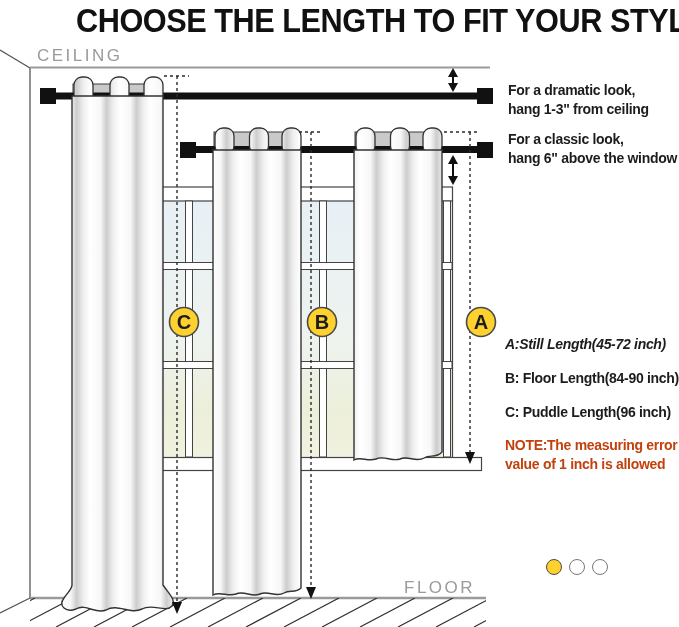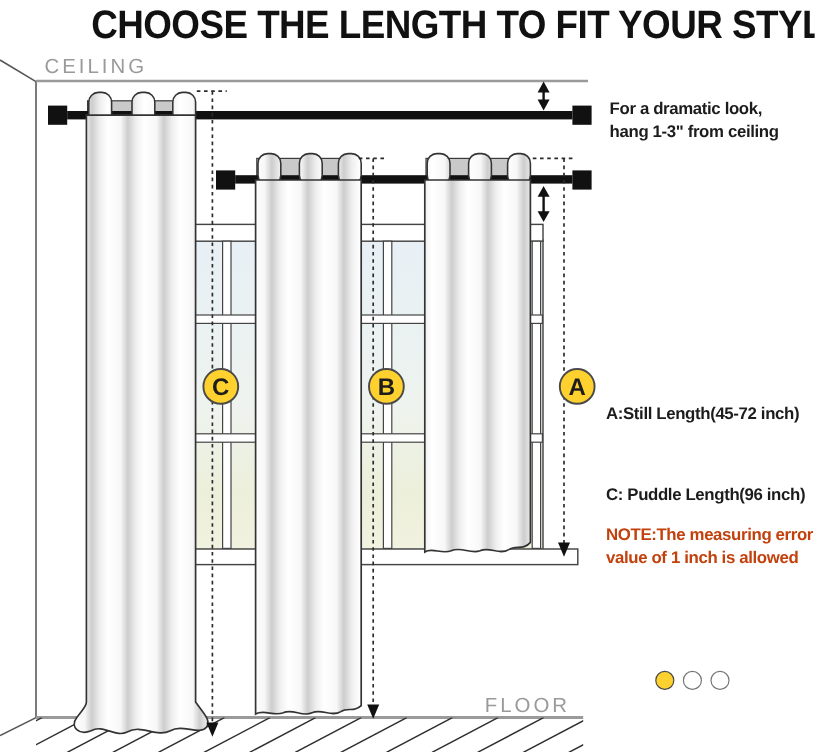--- a/index.html
+++ b/index.html
@@ -8,21 +8,21 @@
   .title{position:absolute;left:76px;top:0px;width:603px;font-size:33px;font-weight:800;
          color:#111;letter-spacing:-0.5px;line-height:42px;white-space:nowrap;
          transform:scaleX(0.93);transform-origin:left center;}
   .diagram-svg{position:absolute;left:0;top:0;}
   .ann{position:absolute;color:#1c1c1c;font-size:14px;font-weight:700;
        letter-spacing:-0.3px;line-height:19px;white-space:nowrap;}
   .ann-dramatic{left:508px;top:81px;}
   .ann-classic{left:508px;top:130px;}
   .len-item{position:absolute;left:505px;color:#1c1c1c;font-size:14px;font-weight:700;
             letter-spacing:-0.3px;white-space:nowrap;}
-  .len-a{top:336px;} .len-b{top:370px;} .len-c{top:404px;text-align:center;}
+  .len-a{top:336px;font-style:italic;} .len-b{top:370px;} .len-c{top:404px;text-align:center;}
   .note{position:absolute;left:505px;top:436px;color:#c2410c;font-size:14px;font-weight:800;
         letter-spacing:-0.3px;line-height:19px;white-space:nowrap;}
   .dots{position:absolute;left:546px;top:559px;display:flex;gap:7px;}
   .dot{width:16px;height:16px;border-radius:50%;background:#fff;border:1.6px solid #777;box-sizing:border-box;}
   .dot.active{background:#FFD12E;border-color:#4a4a4a;}
 </style>
 </head>
 <body>
 
 <div class="stage">
@@ -166,22 +166,27 @@
     <text x="37" y="61" font-size="17" fill="#9a9a9a" style="letter-spacing:2.5px">CEILING</text>
     <text x="404" y="593" font-size="17" fill="#9a9a9a" style="letter-spacing:2.5px">FLOOR</text>
   </svg>
 
   <div class="title">CHOOSE THE LENGTH TO FIT YOUR STYLE</div>
 
   <div class="ann ann-dramatic">
     <div>For a dramatic look,</div>
     <div>hang 1-3" from ceiling</div>
   </div>
+  <div class="ann ann-classic">
+    <div>For a classic look,</div>
+    <div>hang 6" above the window</div>
+  </div>
 
   <div class="len-item len-a">A:Still Length(45-72 inch)</div>
+  <div class="len-item len-b">B: Floor Length(84-90 inch)</div>
   <div class="len-item len-c">C: Puddle Length(96 inch)</div>
 
   <div class="note">
     <div>NOTE:The measuring error</div>
     <div>value of 1 inch is allowed</div>
   </div>
 
   <div class="dots">
     <div class="dot active"></div>
     <div class="dot"></div>

